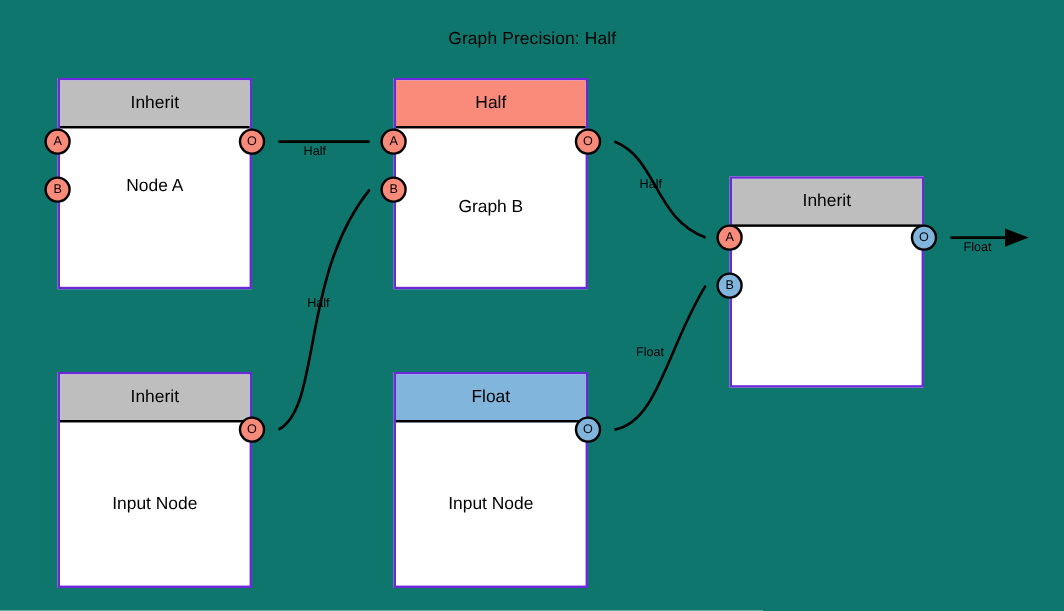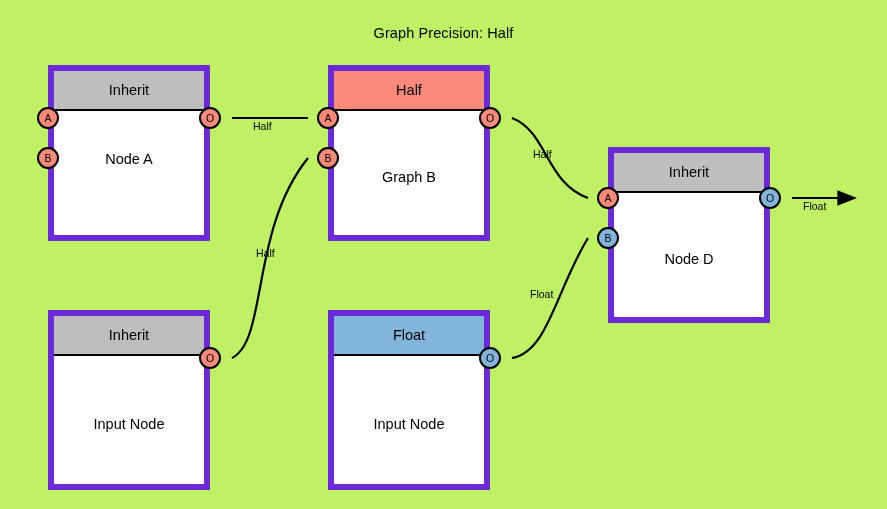--- a/index.html
+++ b/index.html
@@ -7,21 +7,21 @@
     padding: 0;
     background: #ffffff;
   }
   body {
     font-family: "Liberation Sans", sans-serif;
   }
   #canvas {
     position: relative;
     width: 887px;
     height: 509px;
-    background: #bef264;
+    background: #0f766e;
     overflow: hidden;
   }
   #graph-svg {
     position: absolute;
     left: 0;
     top: 0;
     width: 887px;
     height: 509px;
   }
   .diagram-title {
@@ -30,21 +30,21 @@
     top: 25px;
     width: 887px;
     text-align: center;
     font-size: 14.5px;
     color: #000000;
     letter-spacing: 0.1px;
   }
   .node {
     position: absolute;
     box-sizing: border-box;
-    border: 6px solid #6d28d9;
+    border: 2px solid #6d28d9;
     background: #ffffff;
   }
   .node-header {
     box-sizing: border-box;
     height: 40px;
     border-bottom: 2px solid #000000;
     display: flex;
     align-items: center;
     justify-content: center;
     font-size: 14.5px;
@@ -105,21 +105,20 @@
       <div class="node" style="left: 48px; top: 65px; width: 162px; height: 176px;">
         <div class="node-header" style="background: rgb(190, 190, 190);">Inherit</div>
         <div class="node-body" style="height: 96px;">Node A</div>
       </div>
       <div class="node" style="left: 328px; top: 65px; width: 162px; height: 176px;">
         <div class="node-header" style="background: rgb(250, 138, 122);">Half</div>
         <div class="node-body" style="height: 132px;">Graph B</div>
       </div>
       <div class="node" style="left: 608px; top: 147px; width: 162px; height: 176px;">
         <div class="node-header" style="background: rgb(190, 190, 190);">Inherit</div>
-        <div class="node-body" style="height: 132px;">Node D</div>
       </div>
       <div class="node" style="left: 48px; top: 310px; width: 162px; height: 180px;">
         <div class="node-header" style="background: rgb(190, 190, 190);">Inherit</div>
         <div class="node-body" style="height: 136px;">Input Node</div>
       </div>
       <div class="node" style="left: 328px; top: 310px; width: 162px; height: 180px;">
         <div class="node-header" style="background: rgb(130, 181, 220);">Float</div>
         <div class="node-body" style="height: 136px;">Input Node</div>
       </div>
     </div>

